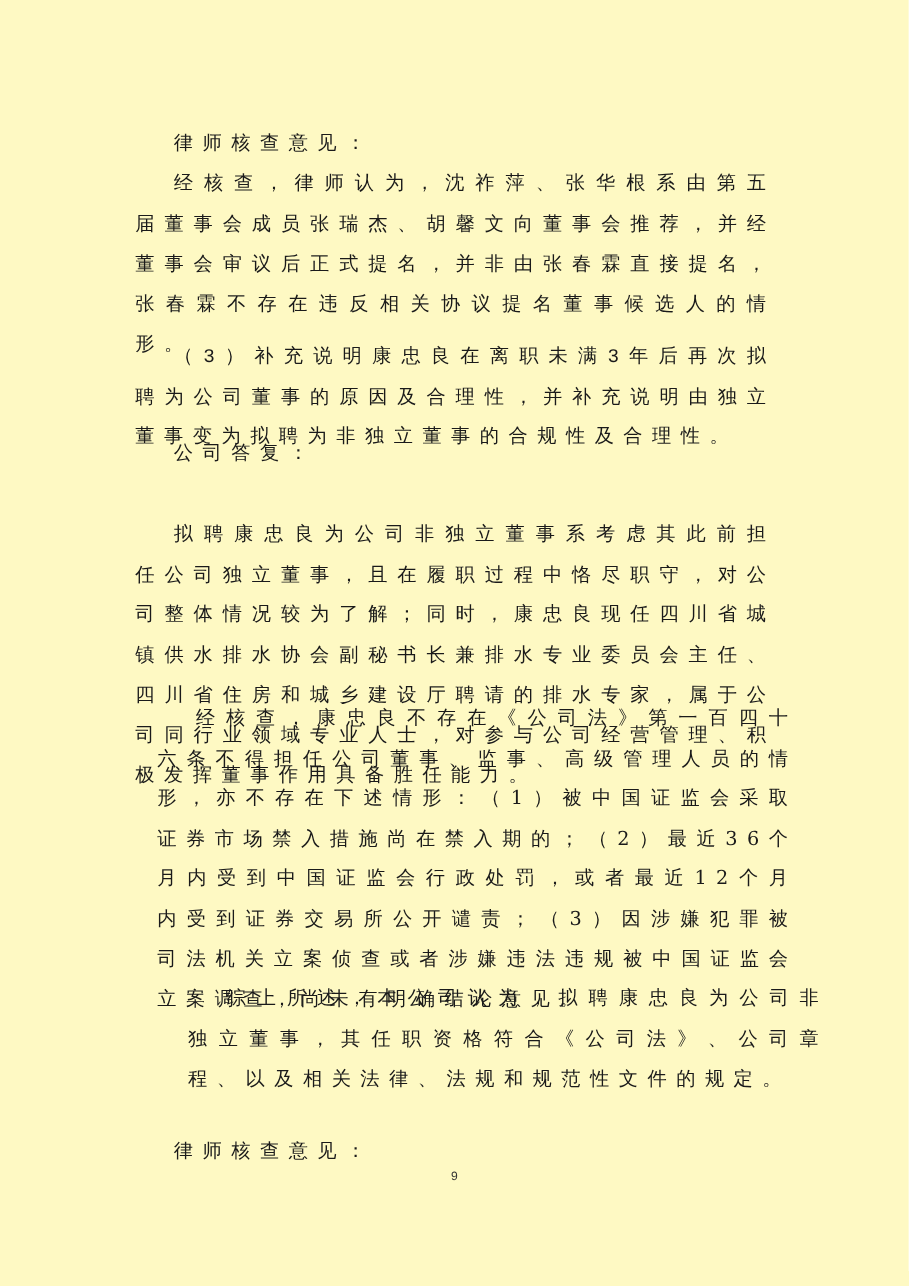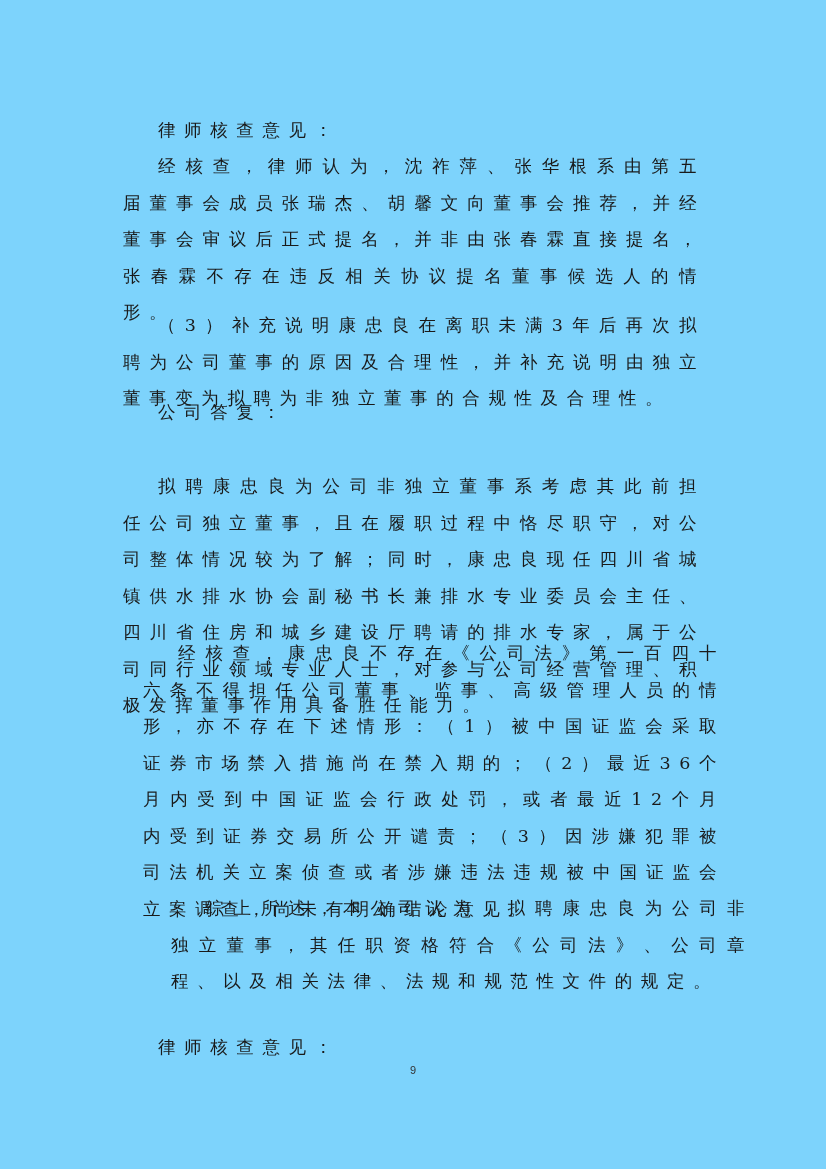--- a/index.html
+++ b/index.html
@@ -14,21 +14,21 @@
       overflow: hidden;
       font-family: "DejaVu Serif", "Liberation Serif", serif;
       color: #1a1a1a;
     }
     .page {
       position: absolute;
       left: 0;
       top: 0;
       width: 826px;
       height: 1169px;
-      background: #7dd3fc;
+      background: #fef9c3;
     }
     .text-block {
       position: absolute;
       left: 123px;
       width: 582px;
       font-size: 17.5px;
       line-height: 36.5px;
       letter-spacing: 8.6px;
       text-align: justify;
       text-justify: inter-character;
@@ -52,21 +52,21 @@
       color: #333333;
     }
   </style>
 </head>
 <body>
 
 <div class="page">
   <div class="text-block" style="top:0;">
     <p class="para" style="top:112px;">律师核查意见：</p>
     <p class="para" style="top:148px;font-family:Liberation Serif, serif;">经核查，律师认为，沈祚萍、张华根系由第五届董事会成员张瑞杰、胡馨文向董事会推荐，并经董事会审议后正式提名，并非由张春霖直接提名，张春霖不存在违反相关协议提名董事候选人的情形。</p>
-    <p class="para" style="top:307px;">（3）补充说明康忠良在离职未满3年后再次拟聘为公司董事的原因及合理性，并补充说明由独立董事变为拟聘为非独立董事的合规性及合理性。</p>
+    <p class="para" style="top:307px;font-family:Liberation Mono, monospace;">（3）补充说明康忠良在离职未满3年后再次拟聘为公司董事的原因及合理性，并补充说明由独立董事变为拟聘为非独立董事的合规性及合理性。</p>
     <p class="para" style="top:394px;">公司答复：</p>
     <p class="para" style="top:468px;">拟聘康忠良为公司非独立董事系考虑其此前担任公司独立董事，且在履职过程中恪尽职守，对公司整体情况较为了解；同时，康忠良现任四川省城镇供水排水协会副秘书长兼排水专业委员会主任、四川省住房和城乡建设厅聘请的排水专家，属于公司同行业领域专业人士，对参与公司经营管理、积极发挥董事作用具备胜任能力。</p>
     <p class="para" style="top:635px;margin-left:20px;">经核查，康忠良不存在《公司法》第一百四十六条不得担任公司董事、监事、高级管理人员的情形，亦不存在下述情形：（1）被中国证监会采取证券市场禁入措施尚在禁入期的；（2）最近36个月内受到中国证监会行政处罚，或者最近12个月内受到证券交易所公开谴责；（3）因涉嫌犯罪被司法机关立案侦查或者涉嫌违法违规被中国证监会立案调查，尚未有明确结论意见。</p>
     <p class="para" style="top:890px;margin-left:48px;">综上所述，本公司认为，拟聘康忠良为公司非独立董事，其任职资格符合《公司法》、公司章程、以及相关法律、法规和规范性文件的规定。</p>
     <p class="para" style="top:1029px;">律师核查意见：</p>
   </div>
   <div class="page-number">9</div>
 </div>
 
 </body></html>

